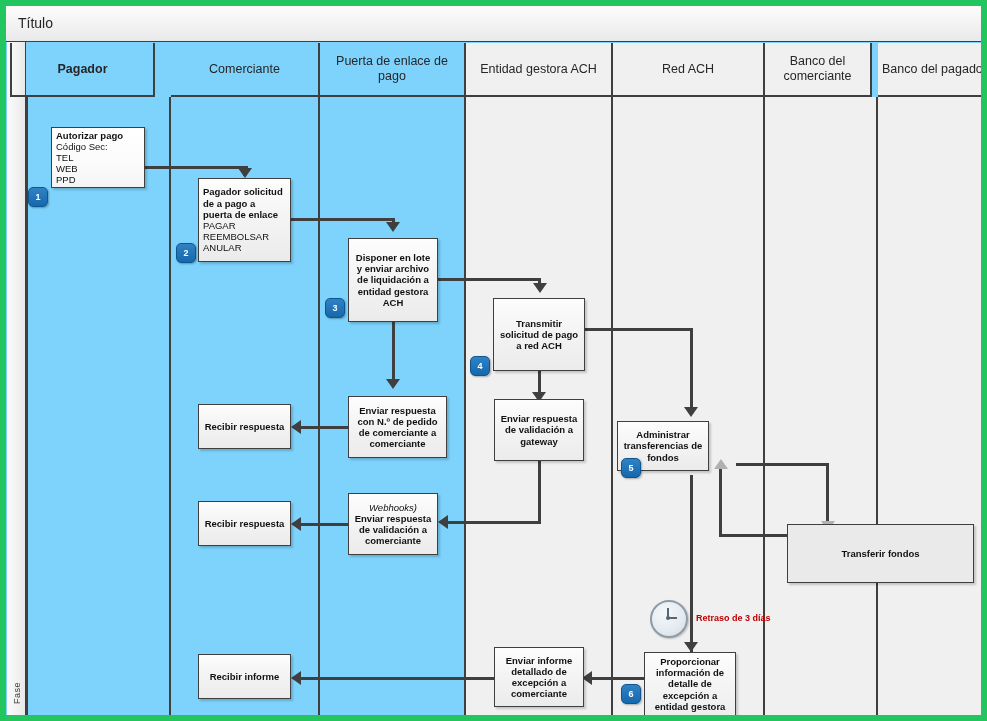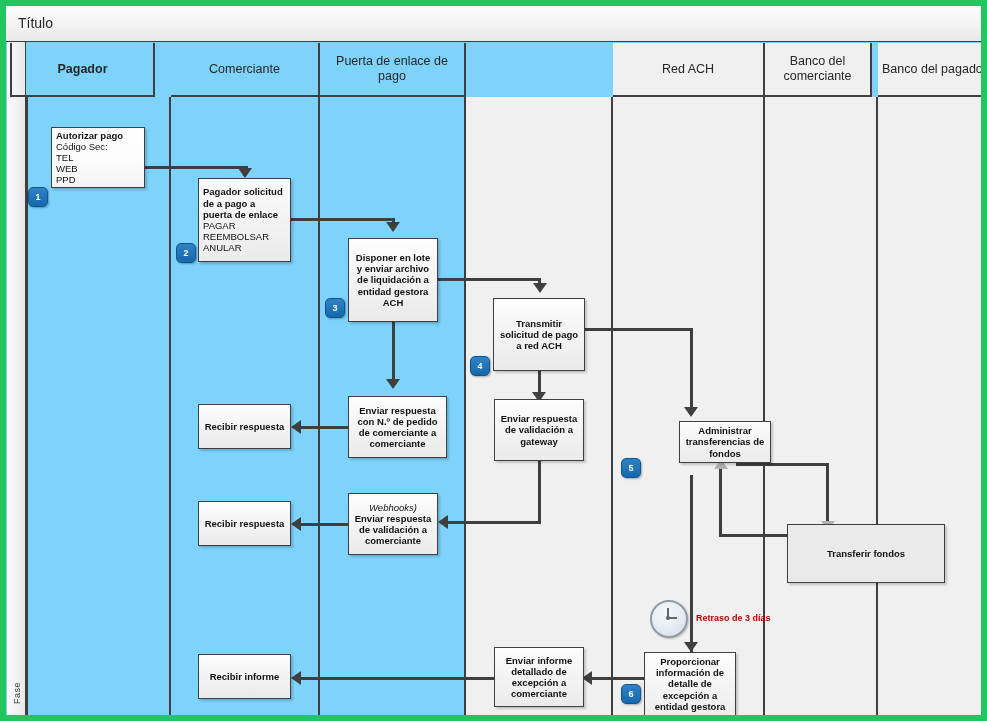--- a/index.html
+++ b/index.html
@@ -90,20 +90,23 @@
 
   <div class="lane-head first" style="left:4px;width:145px;font-weight:bold;">
     <span>Pagador</span>
     </div>
   <div class="lane-head" style="left:165px;width:149px;">
     <span>Comerciante</span>
     </div>
   <div class="lane-head" style="left:314px;width:146px;">
     <span>Puerta de enlace de pago</span>
     </div>
+  <div class="lane-head head-shaded" style="left:460px;width:147px;">
+    <span>Entidad gestora ACH</span>
+    </div>
   <div class="lane-head head-shaded" style="left:607px;width:152px;">
     <span>Red ACH</span>
     </div>
   <div class="lane-head head-shaded" style="left:759px;width:107px;">
     <span>Banco del comerciante</span>
     </div>
   <div class="lane-head head-shaded" style="left:872px;width:114px;border-right:1px solid #3f3f3f;">
     <span>Banco del pagador</span>
     </div>
 
@@ -197,21 +200,21 @@
   <div class="node" style="left:342px;top:232px;width:90px;height:84px;">
     <div class="inner b">Disponer en lote y enviar archivo de liquidación a entidad gestora ACH</div>
   </div>
   <div class="badge" style="left:319px;top:292px;">3</div>
 
   <div class="node" style="left:487px;top:292px;width:92px;height:73px;">
     <div class="inner b">Transmitir solicitud de pago a red ACH</div>
   </div>
   <div class="badge" style="left:464px;top:350px;">4</div>
 
-  <div class="node" style="left:673px;top:415px;width:92px;height:42px;">
+  <div class="node" style="left:611px;top:415px;width:92px;height:50px;">
     <div class="inner b">Administrar transferencias de fondos</div>
   </div>
   <div class="badge" style="left:615px;top:452px;">5</div>
 
   <div class="node" style="left:638px;top:646px;width:92px;height:75px;justify-content:center;">
     <div class="inner b">Proporcionar información de detalle de excepción a entidad gestora ACH</div>
   </div>
   <div class="badge" style="left:615px;top:678px;">6</div>
 
   <div class="node" style="left:192px;top:398px;width:93px;height:45px;">
@@ -230,21 +233,21 @@
     <div class="inner b">Recibir respuesta</div>
   </div>
 
   <div class="node" style="left:342px;top:487px;width:90px;height:62px;">
     <div class="inner">
       <div class="i">Webhooks)</div>
       <div class="b">Enviar respuesta de validación a comerciante</div>
     </div>
   </div>
 
-  <div class="node" style="left:781px;top:518px;width:158px;height:59px;background:#eaeaea;">
+  <div class="node" style="left:781px;top:518px;width:187px;height:59px;background:#eaeaea;">
     <div class="inner b">Transferir fondos</div>
   </div>
 
   <div class="node" style="left:192px;top:648px;width:93px;height:45px;">
     <div class="inner b">Recibir informe</div>
   </div>
 
   <div class="node" style="left:488px;top:641px;width:90px;height:60px;">
     <div class="inner b">Enviar informe detallado de excepción a comerciante</div>
   </div>

